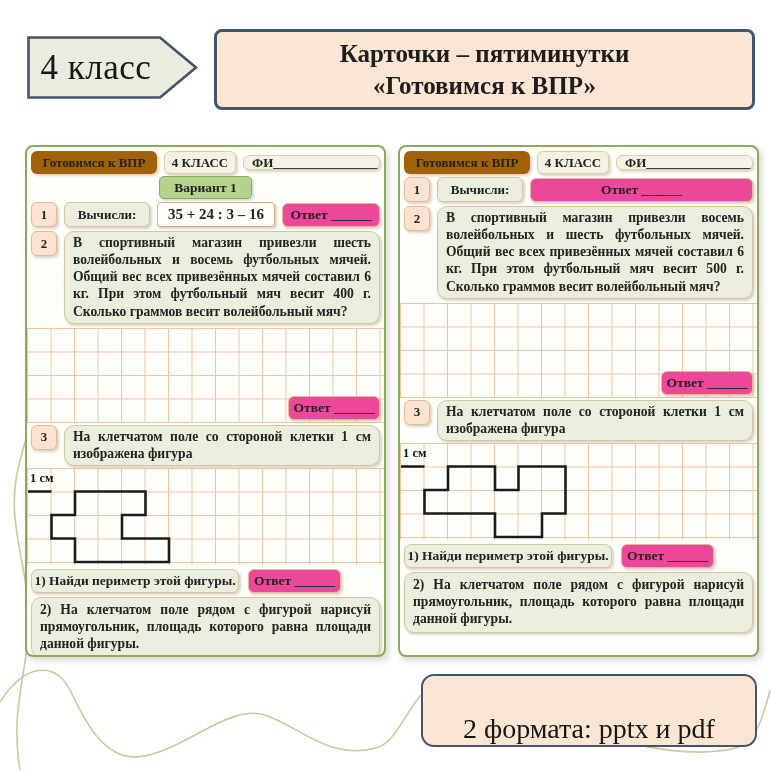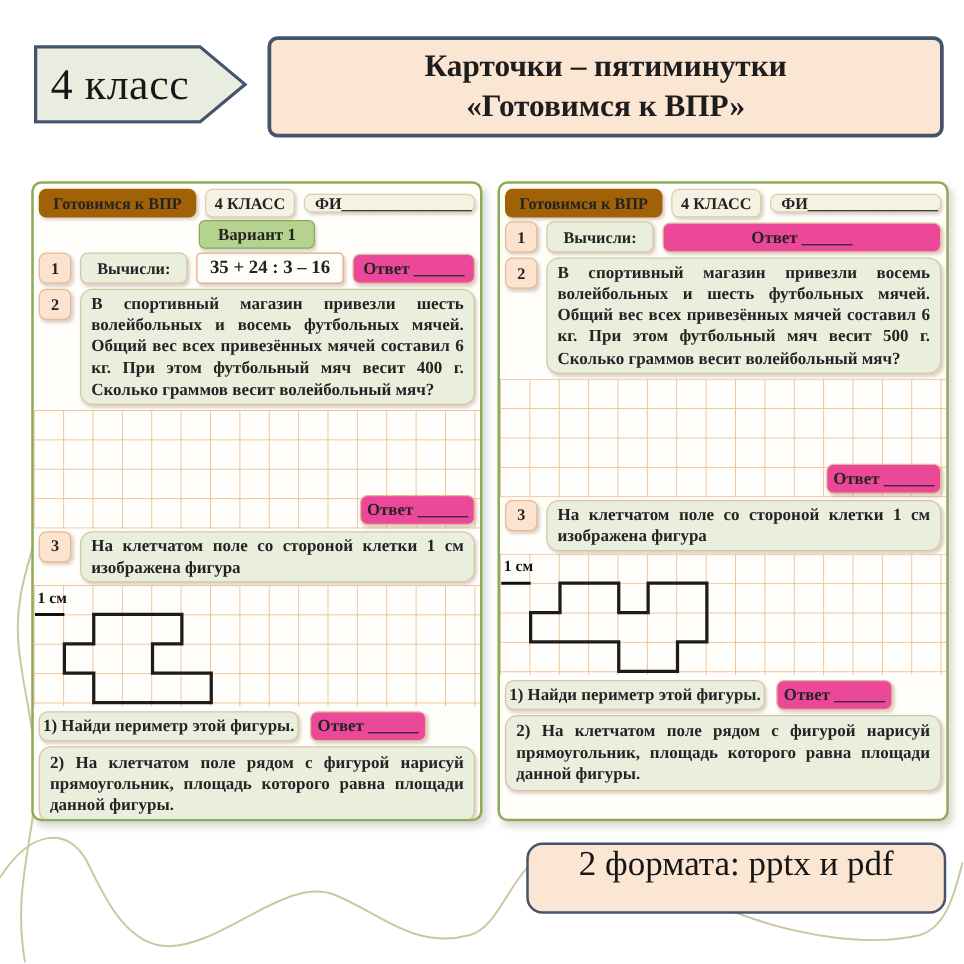--- a/index.html
+++ b/index.html
@@ -87,23 +87,23 @@
   .scale-label{position:absolute;left:3px;top:3px;font-size:12.5px;font-weight:700;color:#111;z-index:1;}
   .q1row{margin-top:4px;gap:9px;}
   .q1box{width:208px;height:24px;border-radius:7px;font-size:13.5px;}
   .q1ans{width:93px;height:24px;flex:none;font-size:13.5px;}
   .q2box{
     margin:4px 4px 0;border-radius:10px;font-size:13.6px;line-height:1.27;
     text-align:justify;padding:3px 8px 4px;display:block;
   }
   
   .formats-banner{
-    position:absolute;left:421px;top:674px;width:336px;height:57px;z-index:2;
+    position:absolute;left:421px;top:674px;width:336px;height:73px;z-index:2;
     background:#fbe5d3;border:2.5px solid #44546a;border-radius:13px;
-    display:flex;align-items:flex-start;justify-content:center;box-sizing:border-box;
+    display:flex;align-items:flex-end;justify-content:center;box-sizing:border-box;
   }
   .formats-banner .t{font-size:28px;color:#161616;}
 </style>
 </head>
 <body>
 
 <svg class="squiggle" viewBox="0 0 771 771">
   <path d="M38,390 C30,440 10,468 15,518 C20,566 34,598 27,648 C21,692 12,722 20,770" fill="none" stroke="#c5cba0" stroke-width="1.6"></path>
   <path d="M0,702 C25,663 55,661 70,690 C82,714 100,757 135,757 C180,756 230,700 268,716 C305,731 332,760 376,748 C402,741 410,690 441,682 C481,671 541,710 586,729 C641,751 701,757 736,748 C757,742 764,714 770,690" fill="none" stroke="#c5cba0" stroke-width="1.6"></path>
 </svg>

